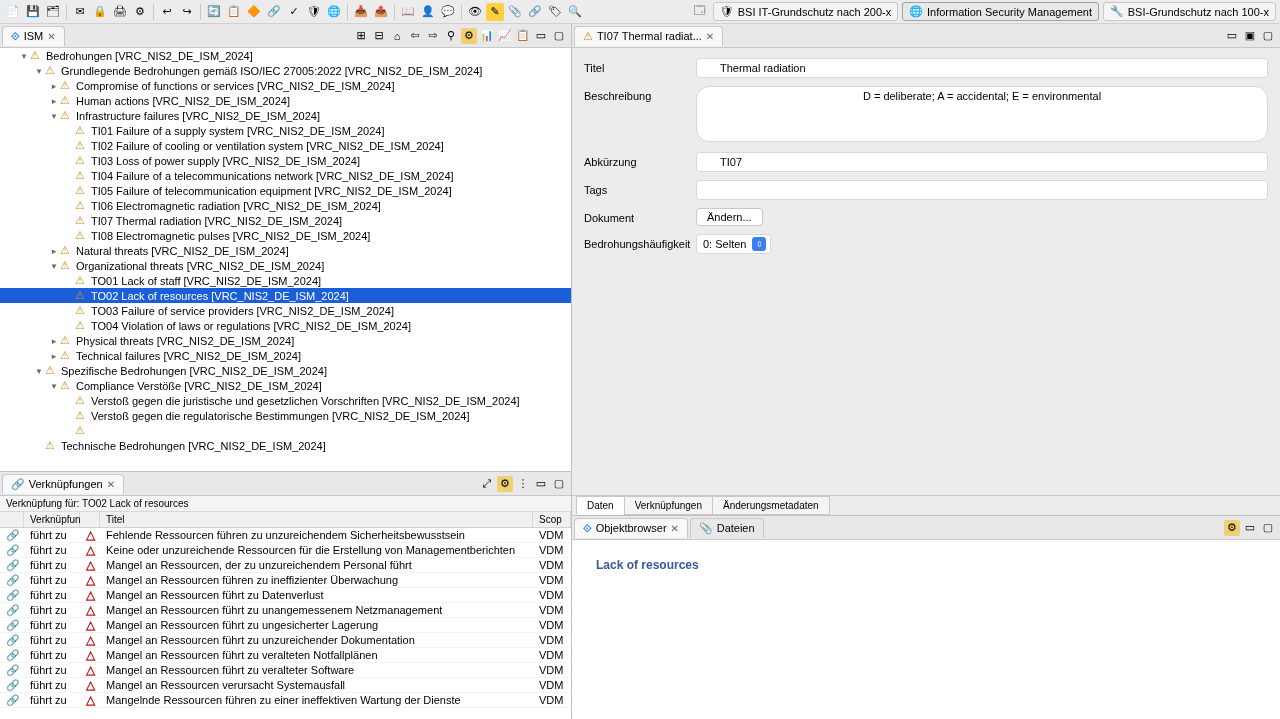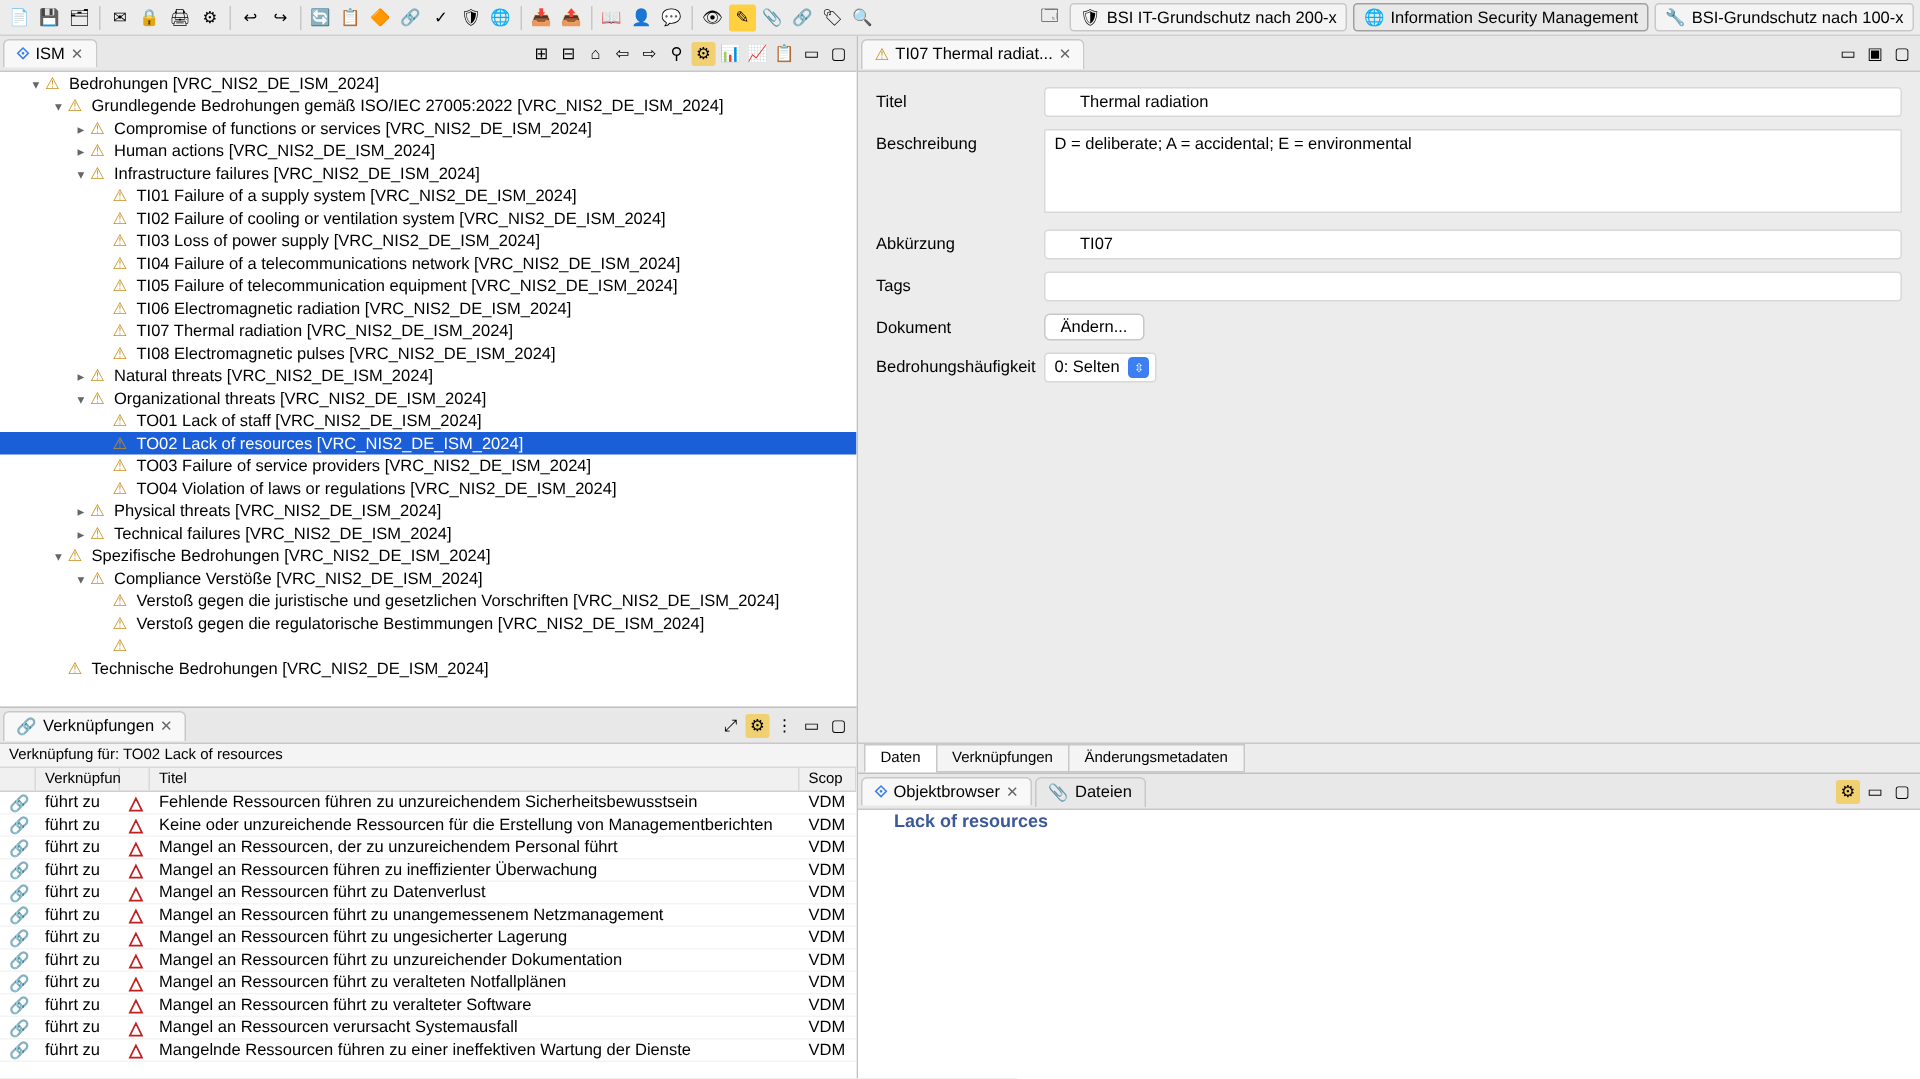--- a/index.html
+++ b/index.html
@@ -37,29 +37,29 @@
 .col-warn { width: 20px; text-align: center; }
 .col-title { flex: 1; }
 .col-scope { width: 38px; }
 .warn-icon { color: #c02020; font-weight: bold; font-size: 12px; }
 .detail-pane { flex: 1; display: flex; flex-direction: column; }
 .form-body { flex: 1; padding: 10px 12px; background: #ececec; overflow: auto; }
 .form-row { display: flex; align-items: flex-start; margin-bottom: 8px; }
 .form-label { width: 112px; font-size: 11px; padding-top: 4px; }
 .form-field { flex: 1; }
 .form-input { width: 100%; background: #fff; border: 1px solid #d8d8d8; border-radius: 3px; padding: 3px 23px; font-size: 11px; }
-.form-textarea { width: 100%; height: 56px; background: #fff; border: 1px solid #d8d8d8; border-radius: 1px; padding: 3px 6px; font-size: 11px; resize: none; }
+.form-textarea { width: 100%; height: 56px; background: #fff; border: 1px solid #d8d8d8; border-radius: 13px; padding: 3px 6px; font-size: 11px; resize: none; text-align: center; }
 .form-select { display: inline-flex; align-items: center; background: #fff; border: 1px solid #d8d8d8; border-radius: 3px; padding: 2px 4px 2px 6px; font-size: 11px; gap: 6px; }
 .select-arrow { background: #3b7ff0; color: #fff; width: 14px; height: 14px; border-radius: 3px; display: flex; align-items: center; justify-content: center; font-size: 8px; }
 .btn { background: #fff; border: 1px solid #c8c8c8; border-radius: 4px; padding: 2px 10px; font-size: 11px; cursor: pointer; }
 .detail-tabs { display: flex; background: #ececec; border-top: 1px solid #c8c8c8; padding: 0 4px; }
 .detail-tab { padding: 3px 10px; border: 1px solid #c8c8c8; background: #f4f4f4; cursor: pointer; font-size: 10px; margin-right: -1px; }
 .detail-tab.active { background: #fff; border-bottom-color: #fff; }
 .browser-pane { height: 204px; display: flex; flex-direction: column; border-top: 1px solid #c0c0c0; }
-.browser-body { flex: 1; background: #fff; padding: 0 24px; }
+.browser-body { flex: 1; background: #fff; padding: 18px 24px; }
 .browser-title { font-weight: bold; color: #3b5998; font-size: 12px; }
 .ico-threat { color: #c89020; font-size: 11px; }
 .view-icon { color: #3b7ff0; font-weight: bold; font-size: 11px; }
 </style>
 </head>
 <body>
 
 <div class="toolbar">
   <div class="toolbar-left">
     <div class="tb-btn">📄</div>

